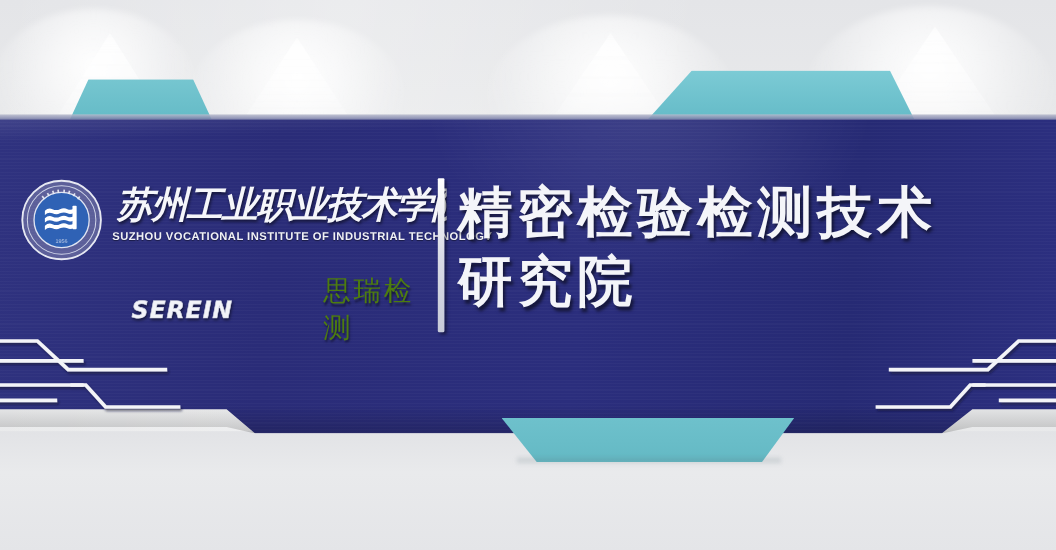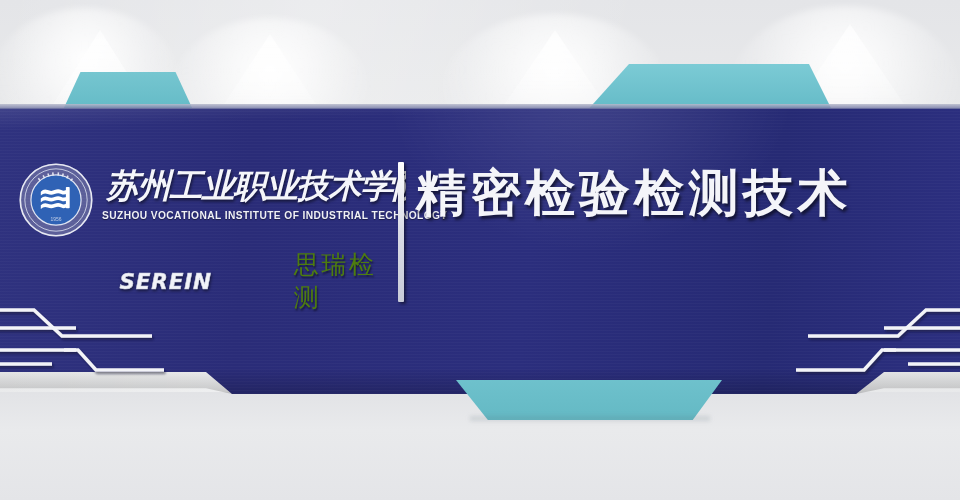--- a/index.html
+++ b/index.html
@@ -317,15 +317,16 @@
         <text x="2" y="27" font-family="DejaVu Sans, Liberation Sans, sans-serif" font-size="28" font-weight="700" font-style="italic" letter-spacing="1.0" fill="#f2f3f8" stroke="#cfd3e2" stroke-width="0.7" style="filter:drop-shadow(1.6px 2.2px 1.8px rgba(0,0,0,.55))">SEREIN</text>
       </svg>
       <div class="serein-cn">思瑞检测</div>
     </div>
   </div>
 
   <div class="divider"></div>
 
   <div class="title">
     <div class="title-line">精密检验检测技术</div>
+    <div class="title-line">研究院</div>
   </div>
 
 </div>
 
 </body></html>

